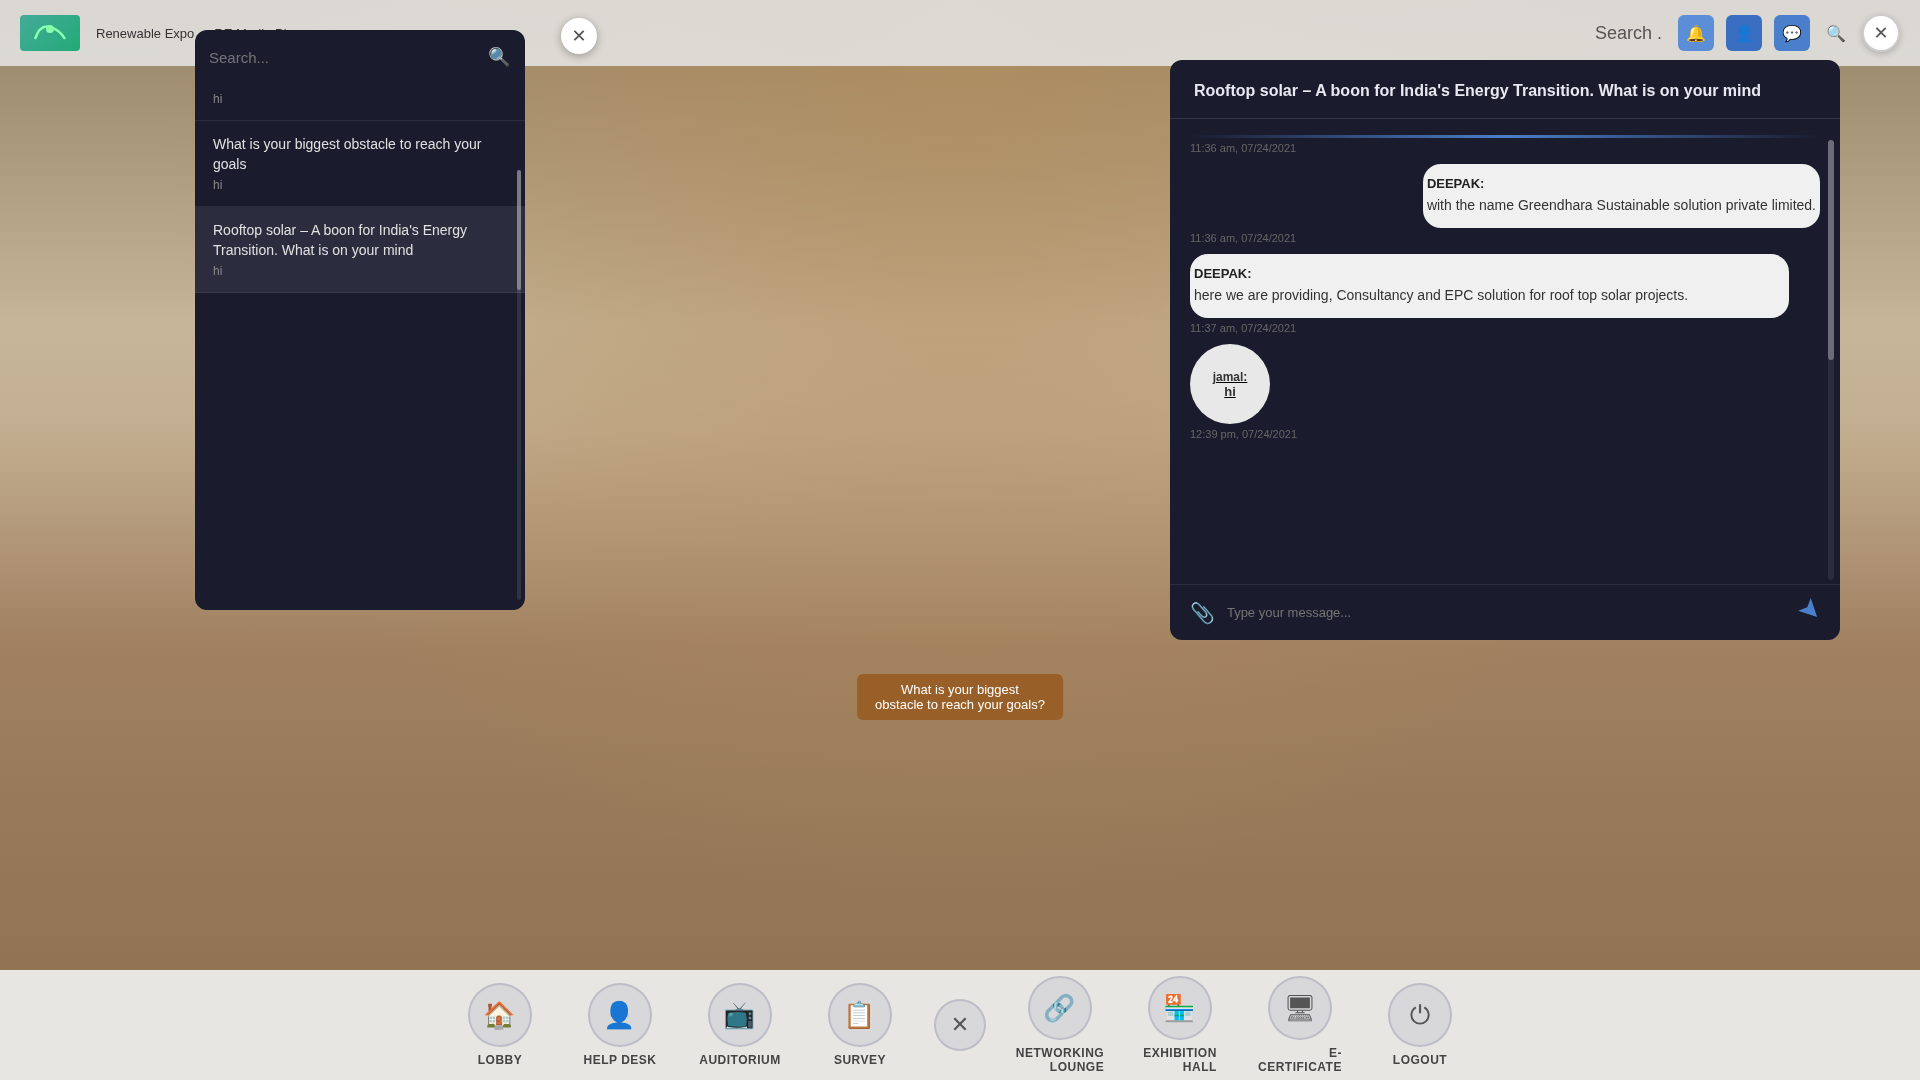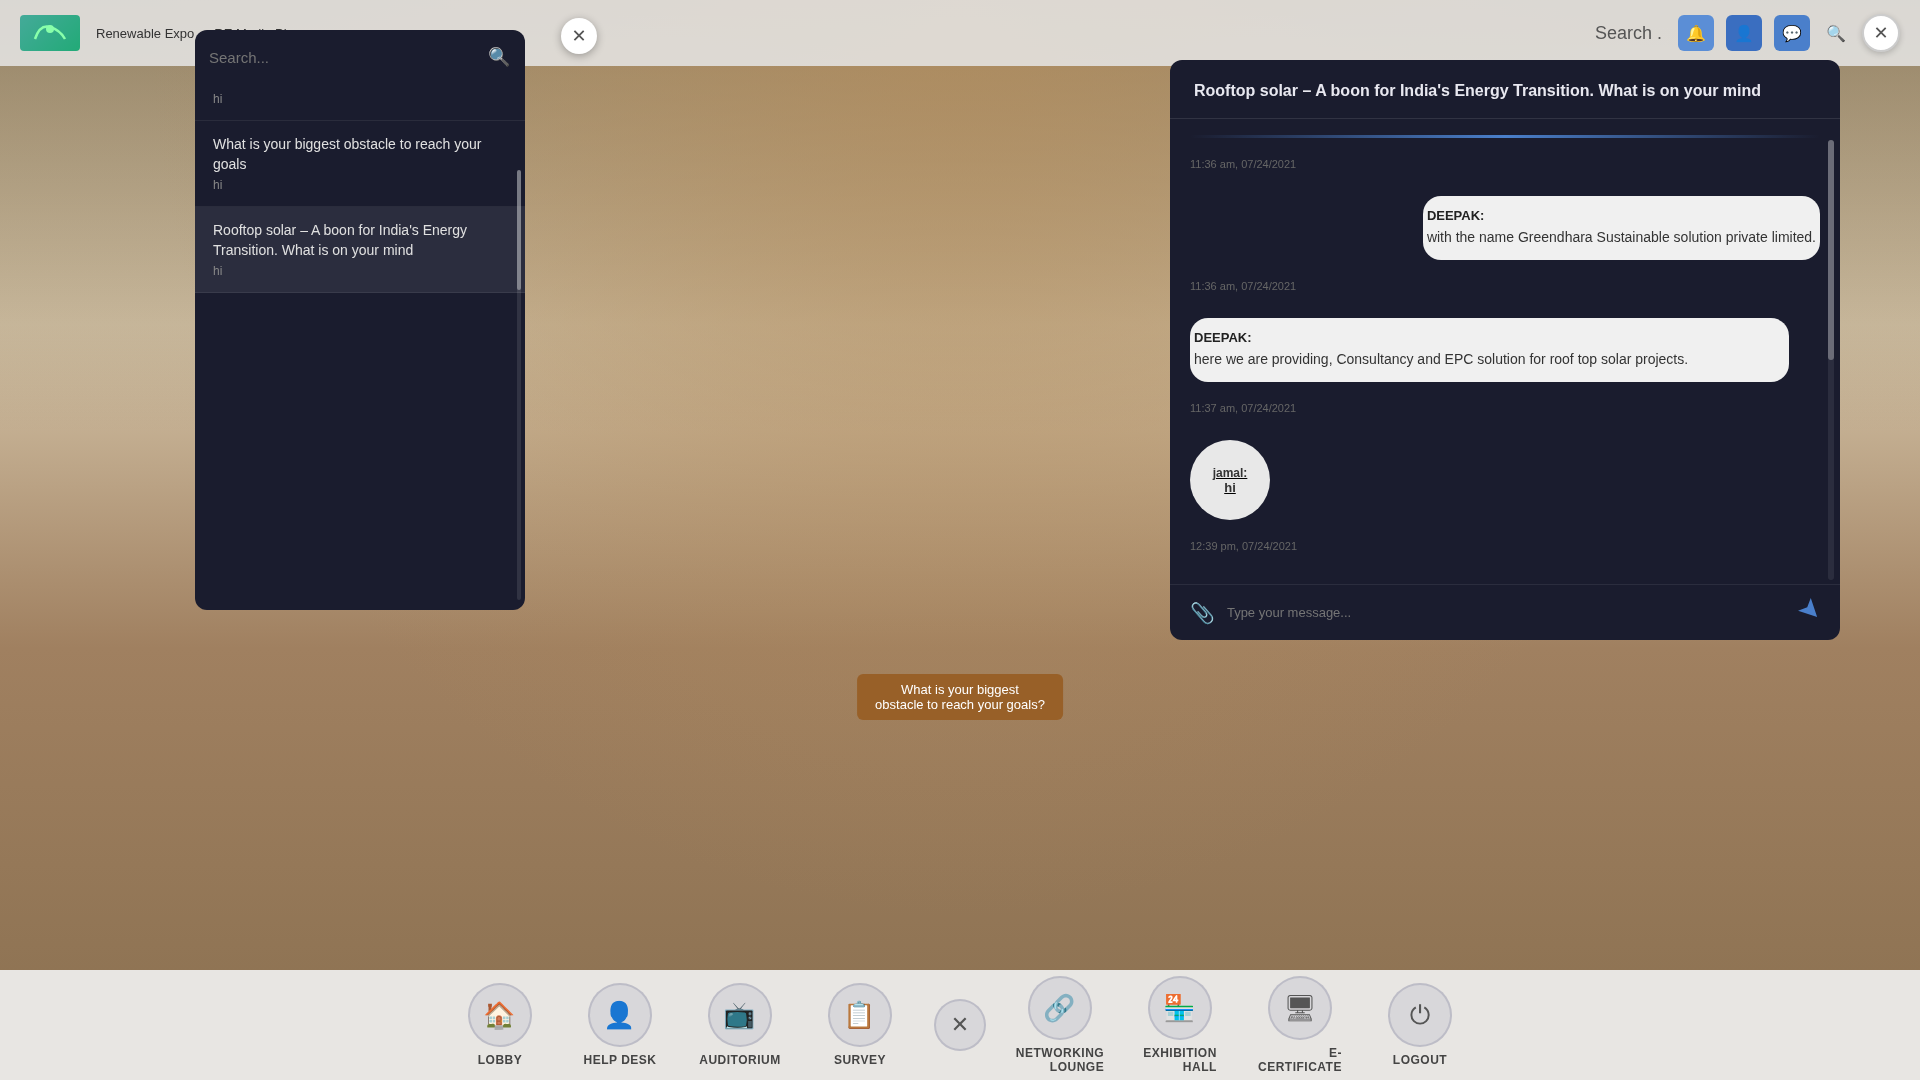--- a/index.html
+++ b/index.html
@@ -271,21 +271,21 @@
       font-weight: 600;
       line-height: 1.4;
     }
 
     .convo-messages {
       flex: 1;
       overflow-y: auto;
       padding: 16px 20px;
       display: flex;
       flex-direction: column;
-      gap: 16px;
+      gap: 0;
     }
 
     .convo-messages::-webkit-scrollbar {
       width: 6px;
     }
     .convo-messages::-webkit-scrollbar-thumb {
       background: #444;
       border-radius: 3px;
     }
 

